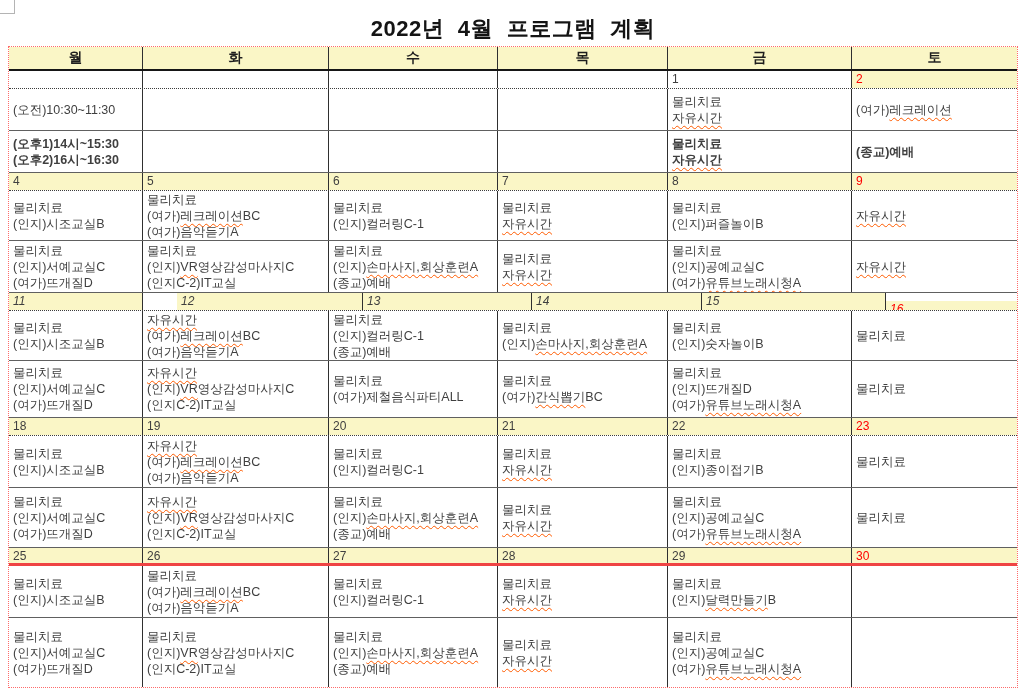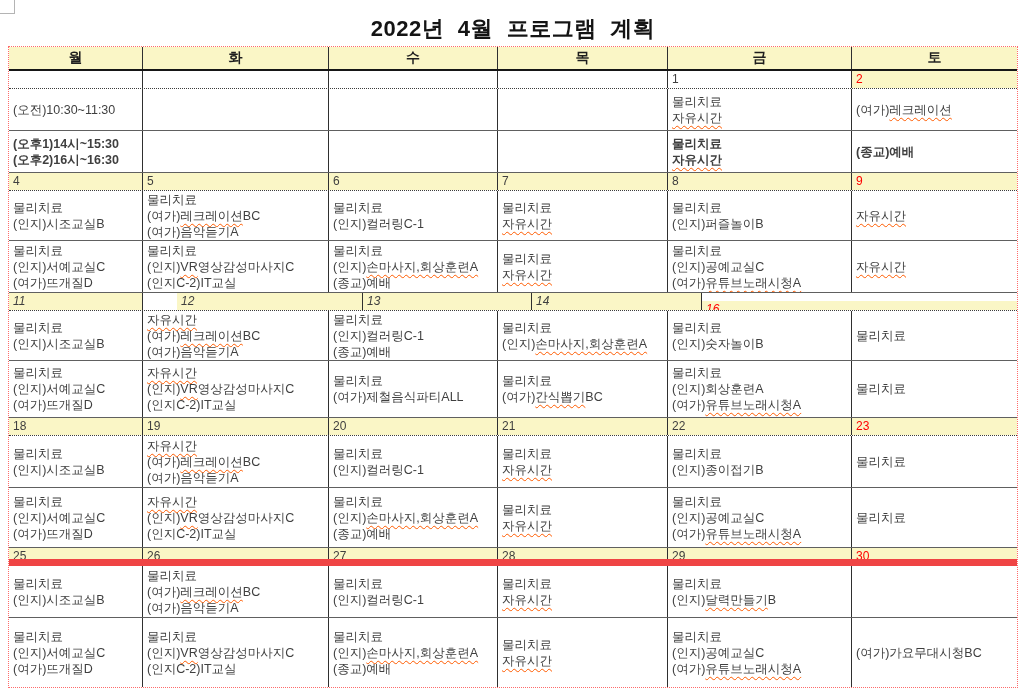--- a/index.html
+++ b/index.html
@@ -24,21 +24,21 @@
   .row { display:flex; box-sizing:border-box; flex-shrink:0; }
   .cal .row:last-child { border-bottom:none; }
   .cell { box-sizing:border-box; border-right:1px solid #2f2f2f; overflow:hidden; }
   .cell.last { border-right:none; }
   .hrow { border-bottom:2px solid #161616; }
   .hcell {
     background:var(--yellow); display:flex; align-items:center; justify-content:center;
     font-weight:bold; font-size:14px; color:#1e1e1e;
   }
   .drow-dotted { border-bottom:1px dotted #3c3c3c; }
-  .drow-solid  { border-bottom:7px solid #ef4444; }
+  .drow-solid  { border-bottom:3px solid #ef4444; }
   .dcell { font-size:12px; padding:1px 0 0 4px; background:var(--yellow); color:#3f3f3f; }
   .dcell.white { background:#ffffff; }
   .dcell.sat { color:var(--satred); }
   .crow { border-bottom:1px solid #606060; }
   .ccell {
     display:flex; flex-direction:column; justify-content:center;
     padding:1px 2px 1px 4px; font-size:12.5px; line-height:16px;
     background:#ffffff; white-space:nowrap;
   }
   .line { white-space:nowrap; }
@@ -163,20 +163,21 @@
         </div>
         <div class="cell ccell last" style="flex: 1 1 0%;">
           <div class="line"><span class="sp">자유시간</span></div>
         </div>
       </div>
       <div class="row drow-dotted" style="height: 18px; font-style: italic;">
         <div class="cell dcell" style="width: 134px;">11</div>
         <div class="cell dcell" style="width: 186px; margin-left: 34px;">12</div>
         <div class="cell dcell" style="width: 169px;">13</div>
         <div class="cell dcell" style="width: 170px;">14</div>
+        <div class="cell dcell" style="width: 184px;">15</div>
         <div class="cell dcell sat last" style="flex: 1 1 0%; margin-top: 8px;">16</div>
       </div>
       <div class="row crow" style="height: 50px;">
         <div class="cell ccell" style="width: 134px;">
           <div class="line"><span>물리치료</span></div>
           <div class="line"><span>(인지)시조교실B</span></div>
         </div>
         <div class="cell ccell" style="width: 186px;">
           <div class="line"><span class="sp">자유시간</span></div>
           <div class="line"><span>(여가)</span><span class="sp">레크레이션</span><span>BC</span></div>
@@ -213,21 +214,21 @@
         <div class="cell ccell" style="width: 169px;">
           <div class="line"><span>물리치료</span></div>
           <div class="line"><span>(여가)제철음식파티ALL</span></div>
         </div>
         <div class="cell ccell" style="width: 170px;">
           <div class="line"><span>물리치료</span></div>
           <div class="line"><span>(여가)</span><span class="sp">간식뽑기</span><span>BC</span></div>
         </div>
         <div class="cell ccell" style="width: 184px;">
           <div class="line"><span>물리치료</span></div>
-          <div class="line"><span>(인지)회상훈련A</span></div>
+          <div class="line"><span>(인지)뜨개질D</span></div>
           <div class="line"><span>(여가)</span><span class="sp">유튜브노래시청A</span></div>
         </div>
         <div class="cell ccell last" style="flex: 1 1 0%;">
           <div class="line"><span>물리치료</span></div>
         </div>
       </div>
       <div class="row drow-dotted" style="height: 18px;">
         <div class="cell dcell" style="width: 134px;">18</div>
         <div class="cell dcell" style="width: 186px;">19</div>
         <div class="cell dcell" style="width: 169px;">20</div>
@@ -340,18 +341,15 @@
         </div>
         <div class="cell ccell" style="width: 170px;">
           <div class="line"><span>물리치료</span></div>
           <div class="line"><span class="sp">자유시간</span></div>
         </div>
         <div class="cell ccell" style="width: 184px;">
           <div class="line"><span>물리치료</span></div>
           <div class="line"><span>(인지)공예교실C</span></div>
           <div class="line"><span>(여가)</span><span class="sp">유튜브노래시청A</span></div>
         </div>
-        <div class="cell ccell last" style="flex: 1 1 0%;">
-          <div class="line"><span>(여가)가요무대시청BC</span></div>
-        </div>
       </div>
     </div>
 </div>
 
 </body></html>

